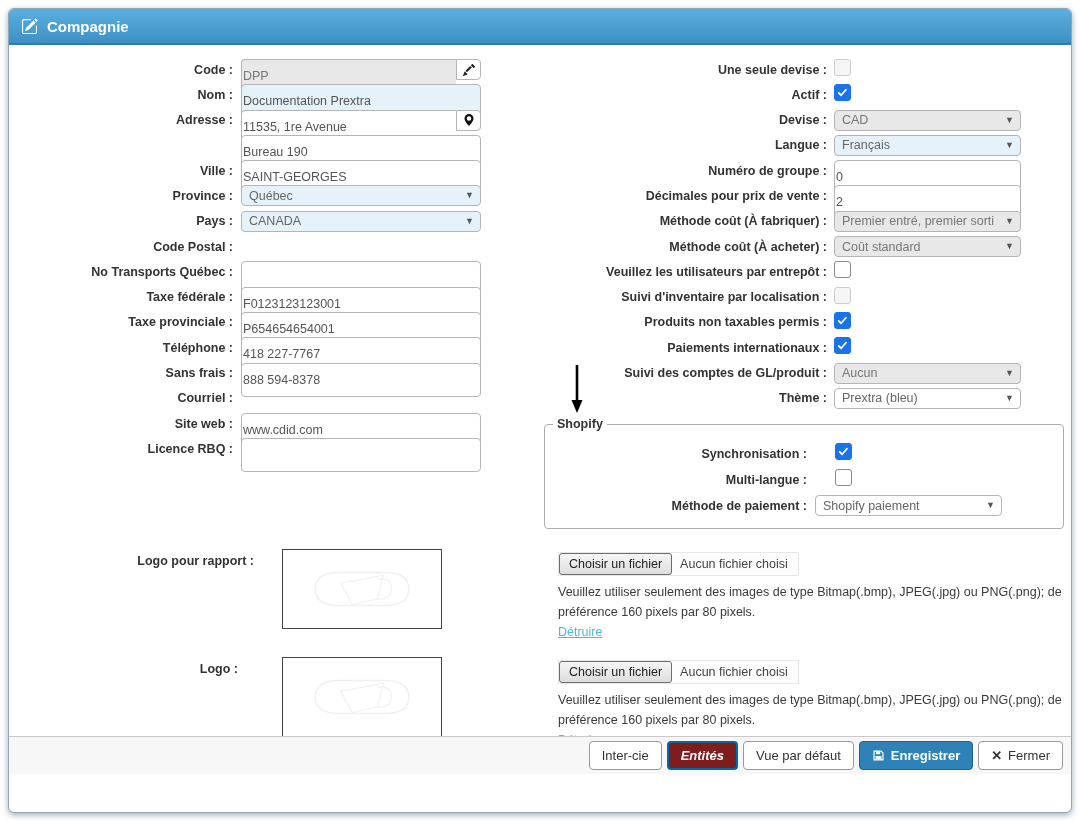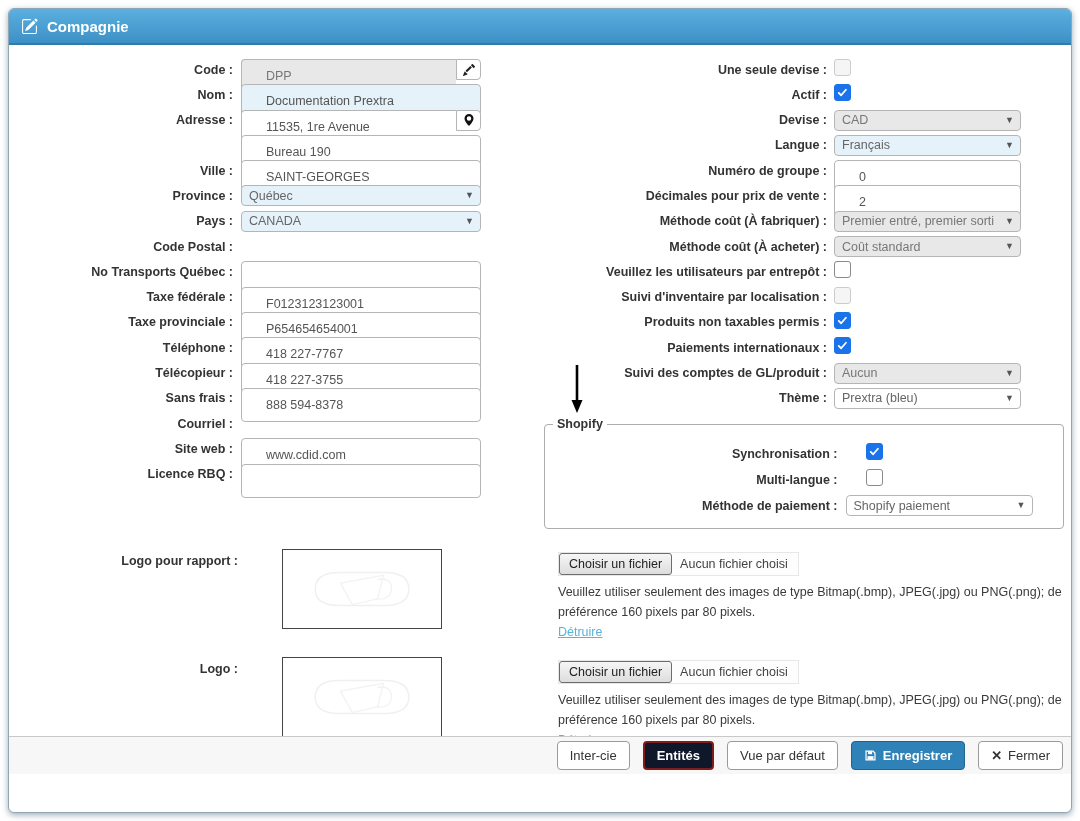--- a/index.html
+++ b/index.html
@@ -19,21 +19,21 @@
   .col-left  { left:2px;  top:14px; width:478px; }
   .col-right { left:490px; top:14px; width:530px; }
   .frow { display:flex; align-items:center; height:21px; margin-bottom:4.3px; }
   .lbl { font-size:12.5px; font-weight:700; color:#333; text-align:right; }
   .col-left  .lbl { flex:0 0 222px; margin-right:8px; }
   .col-right .lbl { flex:0 0 328px; margin-right:7px; }
   .ctl-l { flex:0 0 240px; display:flex; height:21px; }
   .ctl-r { flex:0 0 187px; display:flex; height:21px; }
 
   .inp { width:100%; height:34px; border:1px solid #b5b5b5; border-radius:4px;
-    padding:0 24px; font-size:12.5px; color:#555; background:#fff;
+    padding:0 1px; font-size:12.5px; color:#555; background:#fff;
     font-family:"Liberation Sans", sans-serif; outline:none; }
   .inp.hl  { background:#e5f2fa; }
   .inp.dis { background:#e8e8e8; color:#777; }
   .igroup { width:100%; display:flex; }
   .igroup .inp { border-radius:4px 0 0 4px; border-right:none; }
   .append { flex:0 0 25px; height:21px; border:1px solid #b5b5b5;
     border-radius:0 4px 4px 0; background:#fff; display:flex;
     align-items:center; justify-content:center; cursor:pointer; padding:0; }
 
   .select { width:100%; height:21px; border:1px solid #b5b5b5; border-radius:4px;
@@ -53,21 +53,21 @@
 
   
   fieldset.shopify { position:absolute; left:535px; top:372px; width:520px;
     height:112px; border:1px solid #adadad; border-radius:4px; }
   fieldset.shopify legend { font-size:12.5px; font-weight:700; color:#333;
     margin-left:8px; padding:0 4px; }
   .sh-rows { padding-top:12px; }
   .sh-rows .lbl { flex:0 0 262px; margin-right:8px; }
   .sh-rows .ctl-s { flex:0 0 187px; display:flex; height:21px; }
   .sh-rows .cb { margin-left:20px; }
-  .sh-rows .frow { margin-bottom:5px;justify-content:center; }
+  .sh-rows .frow { margin-bottom:5px; }
 
   .arrow-note { position:absolute; left:561px; top:318px; }
 
   
   .logo-lbl { position:absolute; width:229px; text-align:right;
     font-size:12.5px; font-weight:700; color:#333; }
   .logo-box { position:absolute; width:160px; height:80px;
     border:1px solid #444; background:#fff; }
   .upload { position:absolute; left:549px; width:512px; }
   .filewrap { display:inline-flex; align-items:center;
@@ -76,27 +76,27 @@
     background:linear-gradient(#f6f6f6,#dddddd); font-size:12.5px; color:#222;
     padding:3px 9px; cursor:pointer; font-family:"Liberation Sans", sans-serif; }
   .filename { font-size:12.5px; color:#444; padding:0 10px 0 8px; }
   .helper { font-size:12.5px; color:#3a3a3a; line-height:20px; margin-top:6px; }
   .destroy { font-size:12.5px; color:#56b4d9; text-decoration:underline;
     margin-top:3px; display:inline-block; cursor:pointer; }
 
   
   .ftr { position:absolute; left:0; bottom:0; width:100%; height:38px;
     background:#f7f7f7; border-top:1px solid #c9c9c9; display:flex;
-    align-items:center; justify-content:flex-end; gap:13px; padding-right:10px; }
+    align-items:center; justify-content:flex-end; gap:5px; padding-right:10px; }
   .btn { height:29px; padding:0 12px; border-radius:4px; font-size:13px;
     display:inline-flex; align-items:center; gap:6px; cursor:pointer;
     font-family:"Liberation Sans", sans-serif; }
   .btn.plain { background:#fff; border:1px solid #9a9a9a; color:#333; }
-  .btn.entites { background:#0f172a; border:2px solid #7f1d1d; color:#fff;
-    font-weight:700; }
+  .btn.entites { background:#7f1d1d; border:2px solid #0369a1; color:#fff;
+    font-weight:700;font-style:italic; }
   .btn.primary { background:#2e82b7; border:1px solid #22638c; color:#fff;
     font-weight:600; }
   .xmark { font-size:13px; font-weight:700; color:#333; }
 </style>
 </head>
 <body>
 
 <div class="card">
   <div class="hdr">
     <span style="display:flex">
@@ -195,26 +195,20 @@
       <div class="frow">
         <span class="lbl">Taxe provinciale :</span>
         <span class="ctl-l">
             <input class="inp" value="P654654654001" style="">
           </span>
       </div>
       <div class="frow">
         <span class="lbl">Téléphone :</span>
         <span class="ctl-l">
             <input class="inp" value="418 227-7767" style="">
-          </span>
-      </div>
-      <div class="frow">
-        <span class="lbl">Télécopieur :</span>
-        <span class="ctl-l">
-            <input class="inp" value="418 227-3755" style="">
           </span>
       </div>
       <div class="frow">
         <span class="lbl">Sans frais :</span>
         <span class="ctl-l">
             <input class="inp" value="888 594-8378" style="">
           </span>
       </div>
       <div class="frow">
         <span class="lbl">Courriel :</span>
@@ -381,21 +375,21 @@
           <span class="ctl-s">
               <span class="select">
                 <span>Shopify paiement</span>
                 <span class="caret">▼</span>
               </span>
             </span>
         </div>
       </div>
     </fieldset>
 
-    <div class="logo-lbl" style="left:0;top:509px">Logo pour rapport :</div>
+    <div class="logo-lbl" style="left:16px;top:509px">Logo pour rapport :</div>
     <div class="logo-box" style="left:273px;top:504px">
       <svg width="158" height="78" viewBox="0 0 160 80">
           <path d="M32 40 Q32 23 57 23 L103 23 Q128 23 128 40 Q128 57 103 57 L57 57 Q32 57 32 40 Z" fill="none" stroke="#f0f0f0" stroke-width="1.5"></path>
           <path d="M58 34 L102 26 L96 50 L70 56 Z" fill="none" stroke="#f2f2f2" stroke-width="1.3"></path>
           <path d="M96 30 Q112 28 110 42 Q108 52 94 50" fill="none" stroke="#f2f2f2" stroke-width="1.3"></path>
         </svg>
     </div>
     <div class="upload" style="top:507px">
       <span class="filewrap">
         <button class="filebtn">Choisir un fichier</button>

